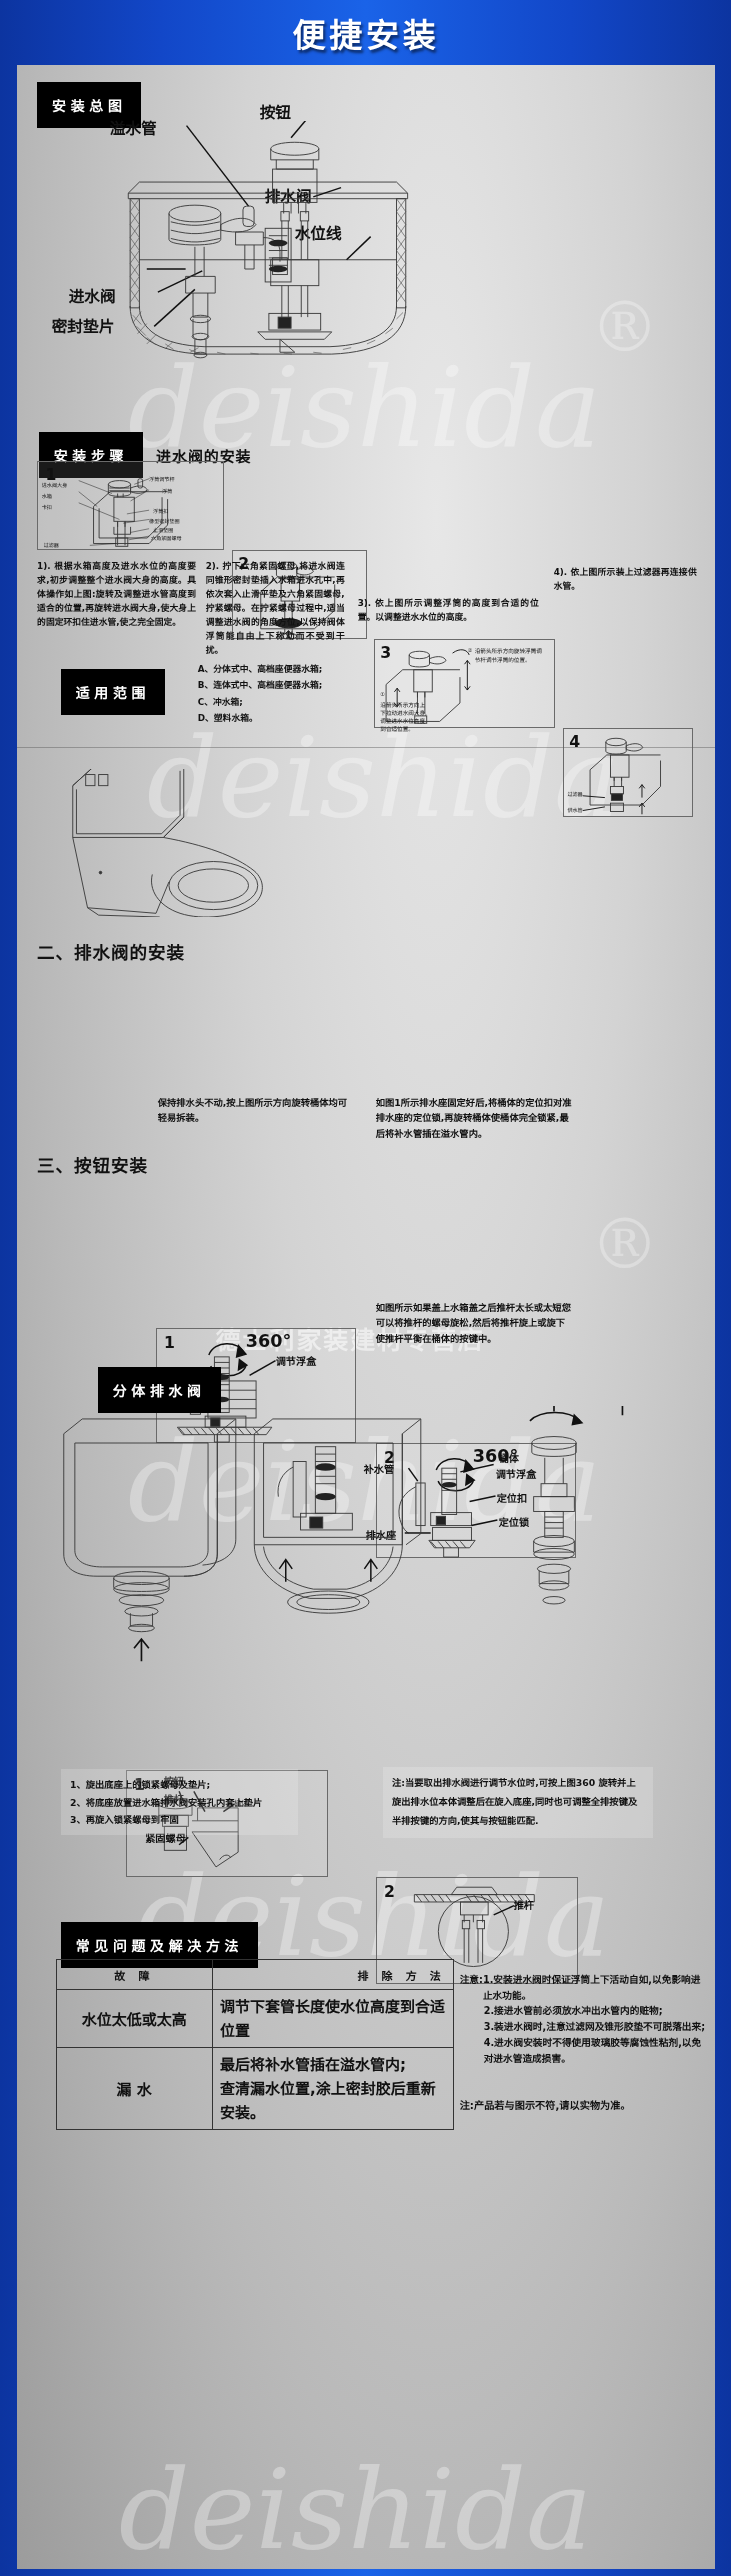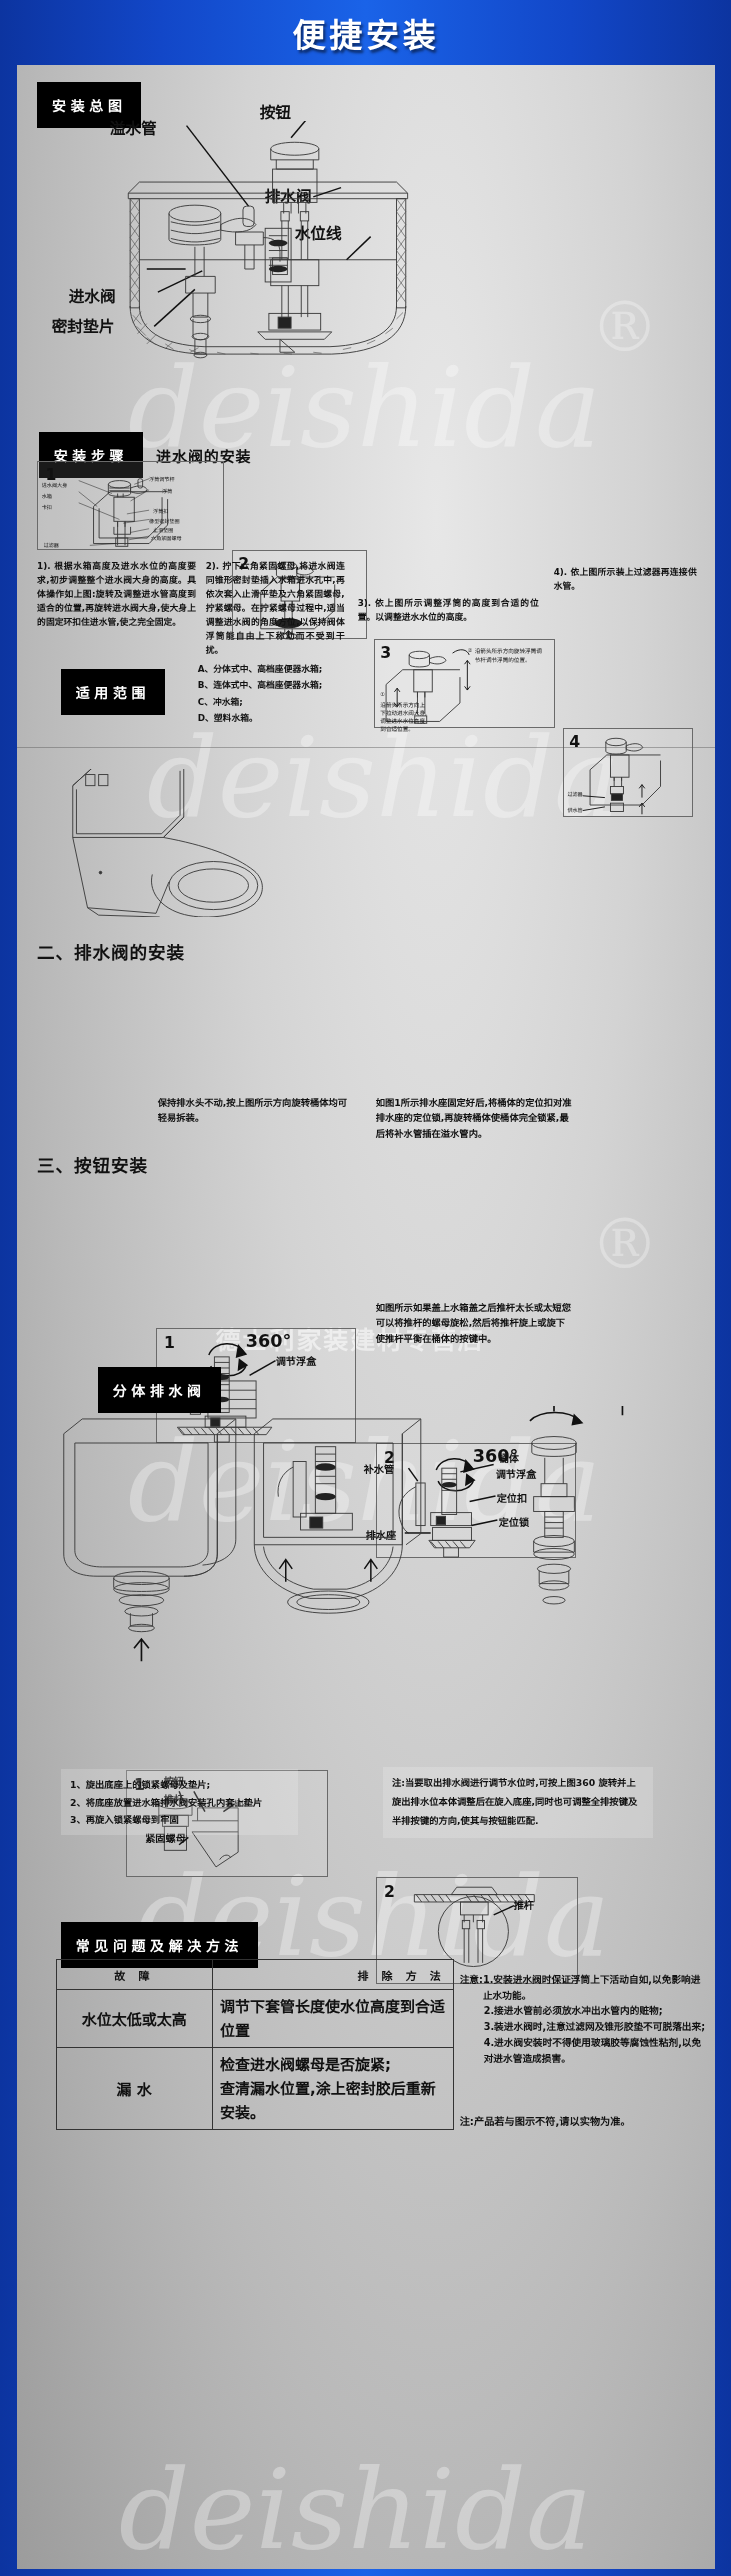--- a/index.html
+++ b/index.html
@@ -96,21 +96,21 @@
   .faq td { border:0.9px solid #333; padding:4.6px 7.4px; font-size:15px; color:#111;
             font-family:"DejaVu Sans","Liberation Sans",sans-serif; vertical-align:middle; }
   .faq .hd { font-weight:bold; text-align:center; letter-spacing:4.6px; font-size:11px; padding:6.5px 7.4px;}
   .faq .c1 { text-align:center; font-weight:bold; width:156px; }
   .faq .c2 { font-weight:bold; line-height:1.6; }
   .notes-right { position:absolute; font-size:9.7px; line-height:1.62; color:#111; font-weight:bold;
                  font-family:"DejaVu Sans","Liberation Sans",sans-serif; }
   .notes-right .ni { display:flex; }
   .notes-right .ni .k { white-space:nowrap; }
   .footnote { position:absolute; font-size:10.2px; font-weight:bold; color:#111;
-              font-family:"DejaVu Sans","Liberation Sans",sans-serif;margin-top:16px; }
+              font-family:"DejaVu Sans","Liberation Sans",sans-serif; }
   .divider { position:absolute; left:0; width:100%; height:0.9px; background:rgba(90,90,90,.45); }
 </style>
 </head>
 <body>
 
 <div class="page">
 
   <div class="header">
     <div class="header-title">便捷安装</div>
   </div>
@@ -566,21 +566,21 @@
       </tr>
       <tr>
         <td class="c1">水位太低或太高</td>
         <td class="c2">
           <div>调节下套管长度使水位高度到合适位置</div>
         </td>
       </tr>
       <tr>
         <td class="c1">漏  水</td>
         <td class="c2">
-          <div>检查进水阀螺母是否旋紧;</div>
+          <div>最后将补水管插在溢水管内;</div>
           <div>查清漏水位置,涂上密封胶后重新安装。</div>
         </td>
       </tr>
     </tbody>
       </table>
 
     <div class="notes-right" style="left:443px; top:1907px; width:248px;">
       <div class="ni">
         <span class="k">注意:</span>
         <span>1.安装进水阀时保证浮筒上下活动自如,以免影响进止水功能。</span>

